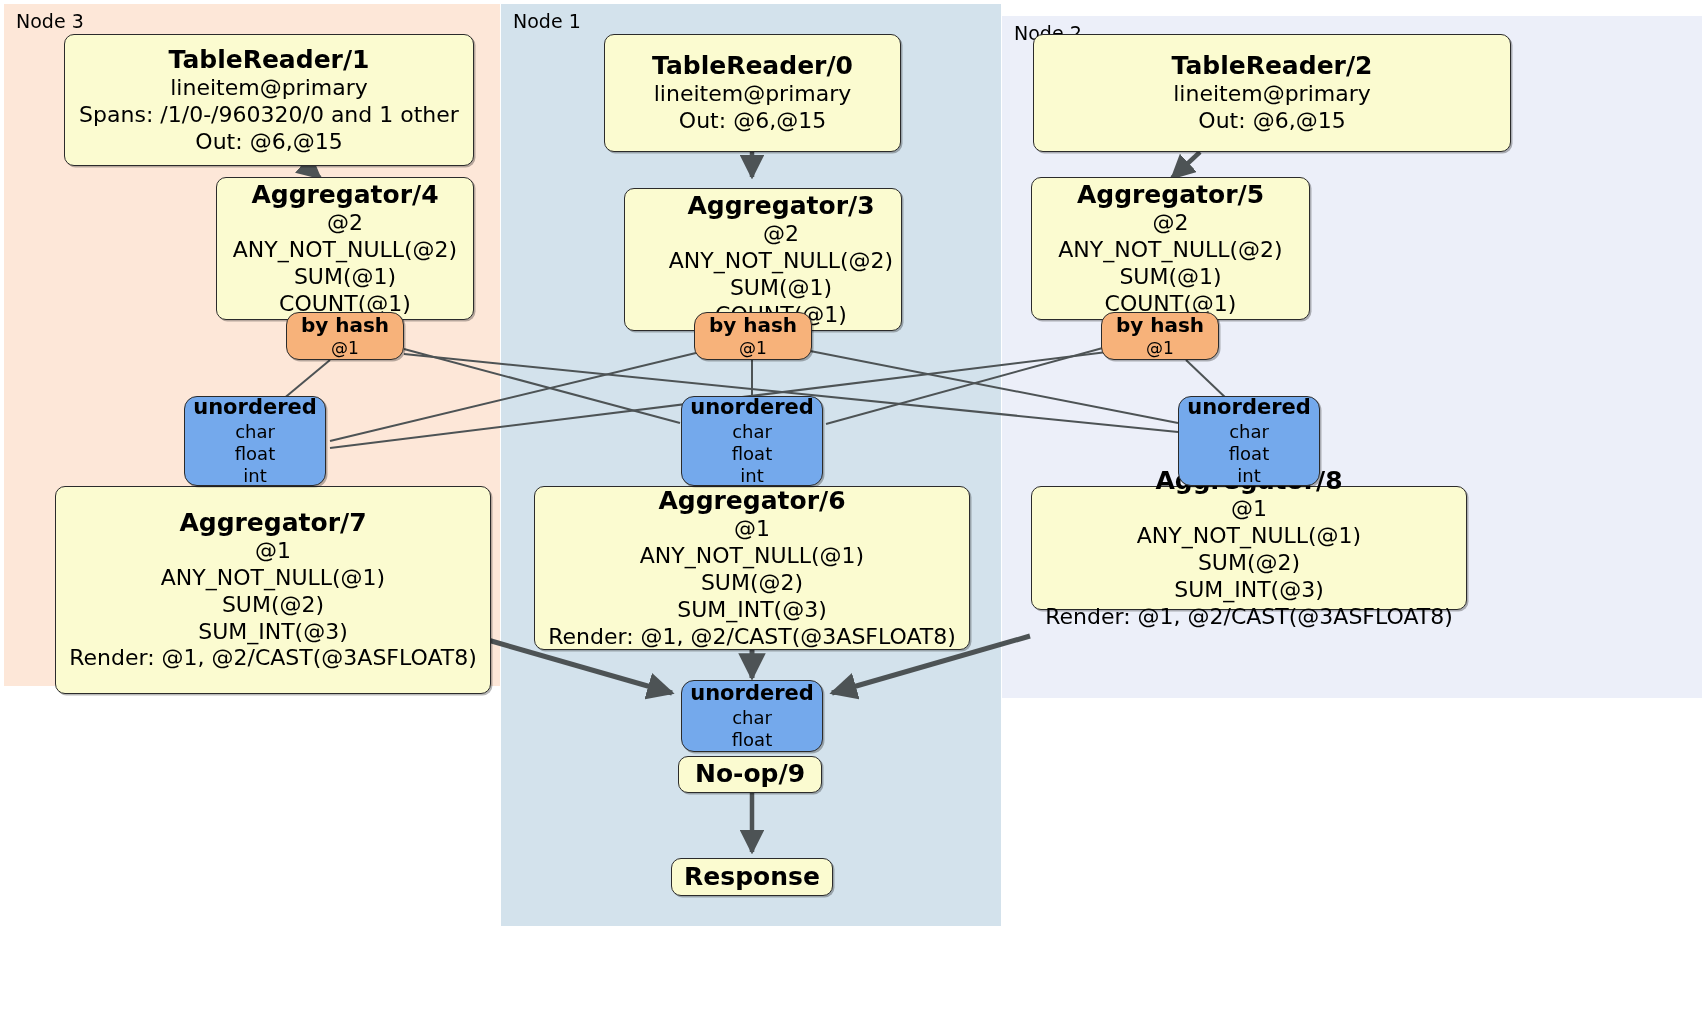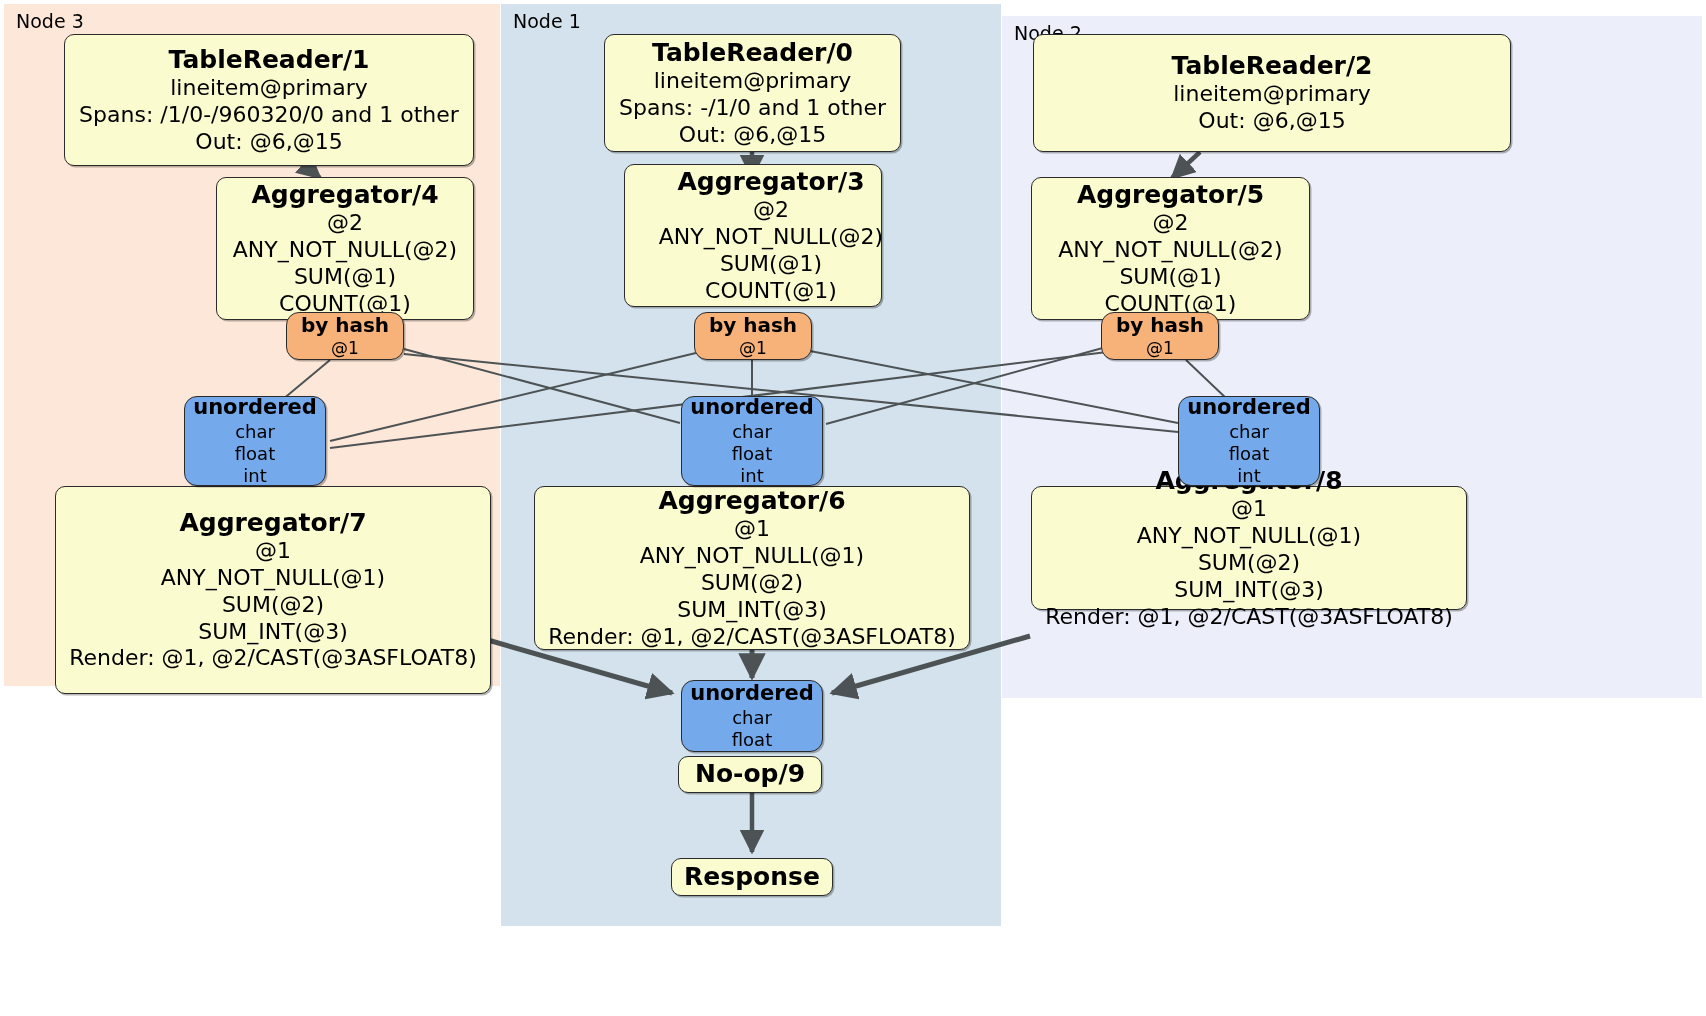--- a/index.html
+++ b/index.html
@@ -180,25 +180,24 @@
     <span class="line">@1</span>
     <span class="line">ANY_NOT_NULL(@1)</span>
     <span class="line">SUM(@2)</span>
     <span class="line">SUM_INT(@3)</span>
     <span class="line">Render: @1, @2/CAST(@3ASFLOAT8)</span>
   </div>
 
   <div class="box proc proc-top" style="left:604px; top:34px; width:297px; height:118px;">
     <span class="title">TableReader/0</span>
     <span class="line">lineitem@primary</span>
-    <span class="line">Spans: -/1/0 and 1 other</span>
     <span class="line">Out: @6,@15</span>
   </div>
 
-  <div class="box proc" style="left:624px; top:164px; width:258px; height:143px;padding-left:36px;">
+  <div class="box proc" style="left:624px; top:188px; width:278px; height:143px;padding-left:36px;">
     <span class="title">Aggregator/3</span>
     <span class="line">@2</span>
     <span class="line">ANY_NOT_NULL(@2)</span>
     <span class="line">SUM(@1)</span>
     <span class="line">COUNT(@1)</span>
   </div>
 
   <div class="box router" style="left:694px; top:312px; width:118px; height:48px;">
     <span class="title">by hash</span>
     <span class="line">@1</span>

